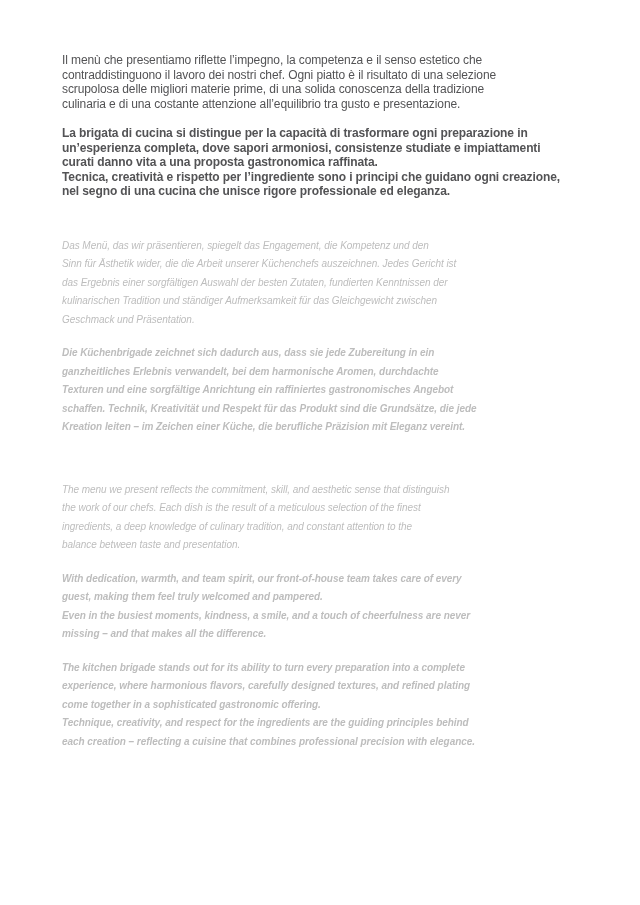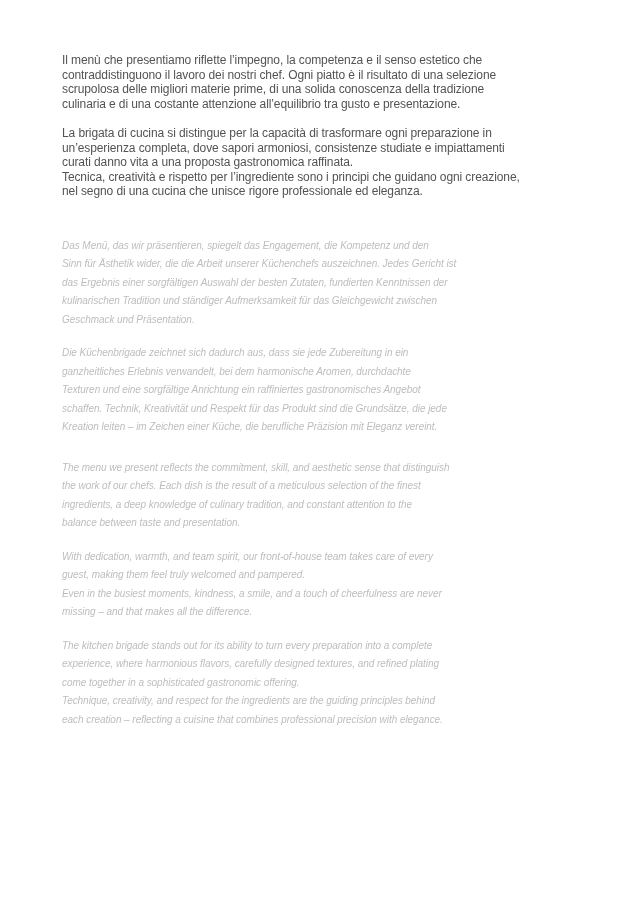--- a/index.html
+++ b/index.html
@@ -16,27 +16,27 @@
   }
   .page {
     box-sizing: border-box;
     width: 640px;
     height: 657px;
     padding: 53px 16px 0 62px;
     background: #ffffff;
   }
   .section { margin: 0; }
   .section + .section { margin-top: 38px; }
-  .section.english { margin-top: 22px; }
+  .section.english { margin-top: 44px; }
   p.para {
     margin: 0;
     white-space: pre-line;
     max-width: 562px;
   }
-  p.para + p.para { margin-top: 15px; }
+  p.para + p.para { margin-top: 15px; font-weight: bold; }
   .italian p.para {
     color: #535355;
     font-size: 12px;
     line-height: 14.5px;
     letter-spacing: -0.1px;
     font-style: normal;
     font-weight: 400;
   }
   .german p.para,
   .english p.para {

